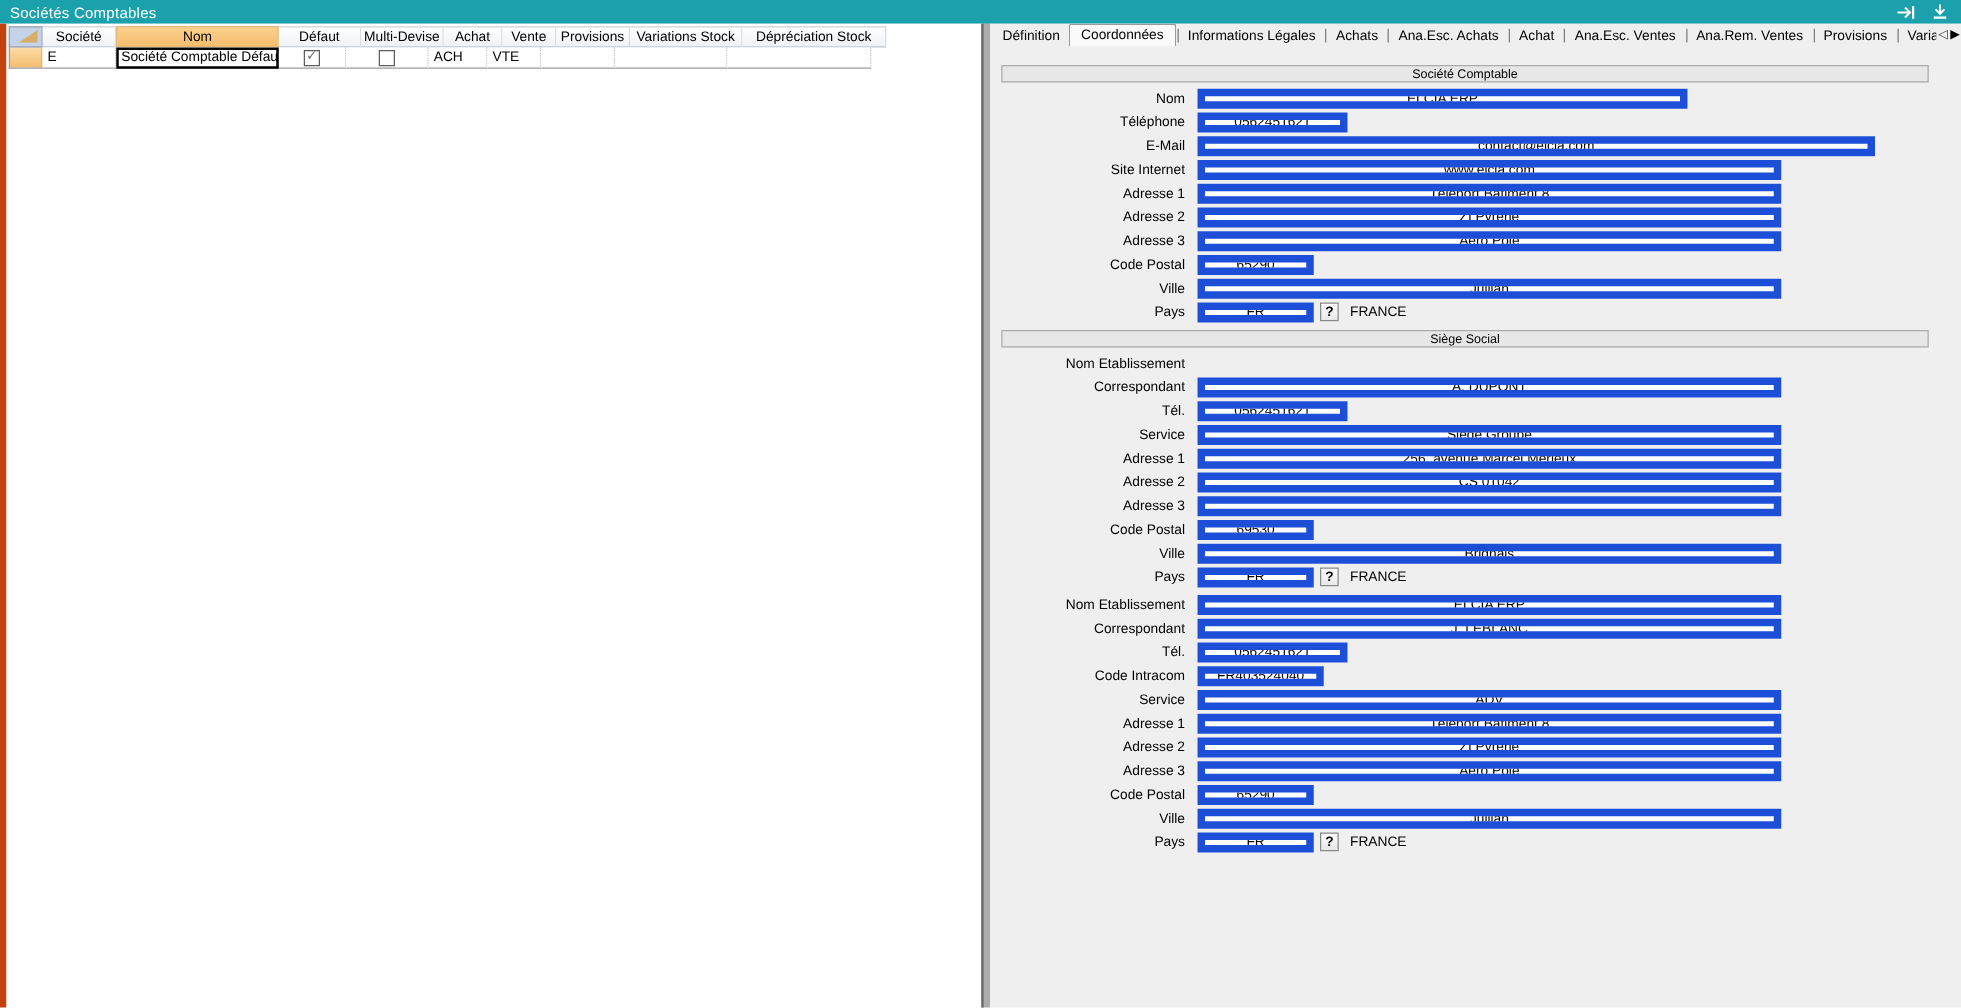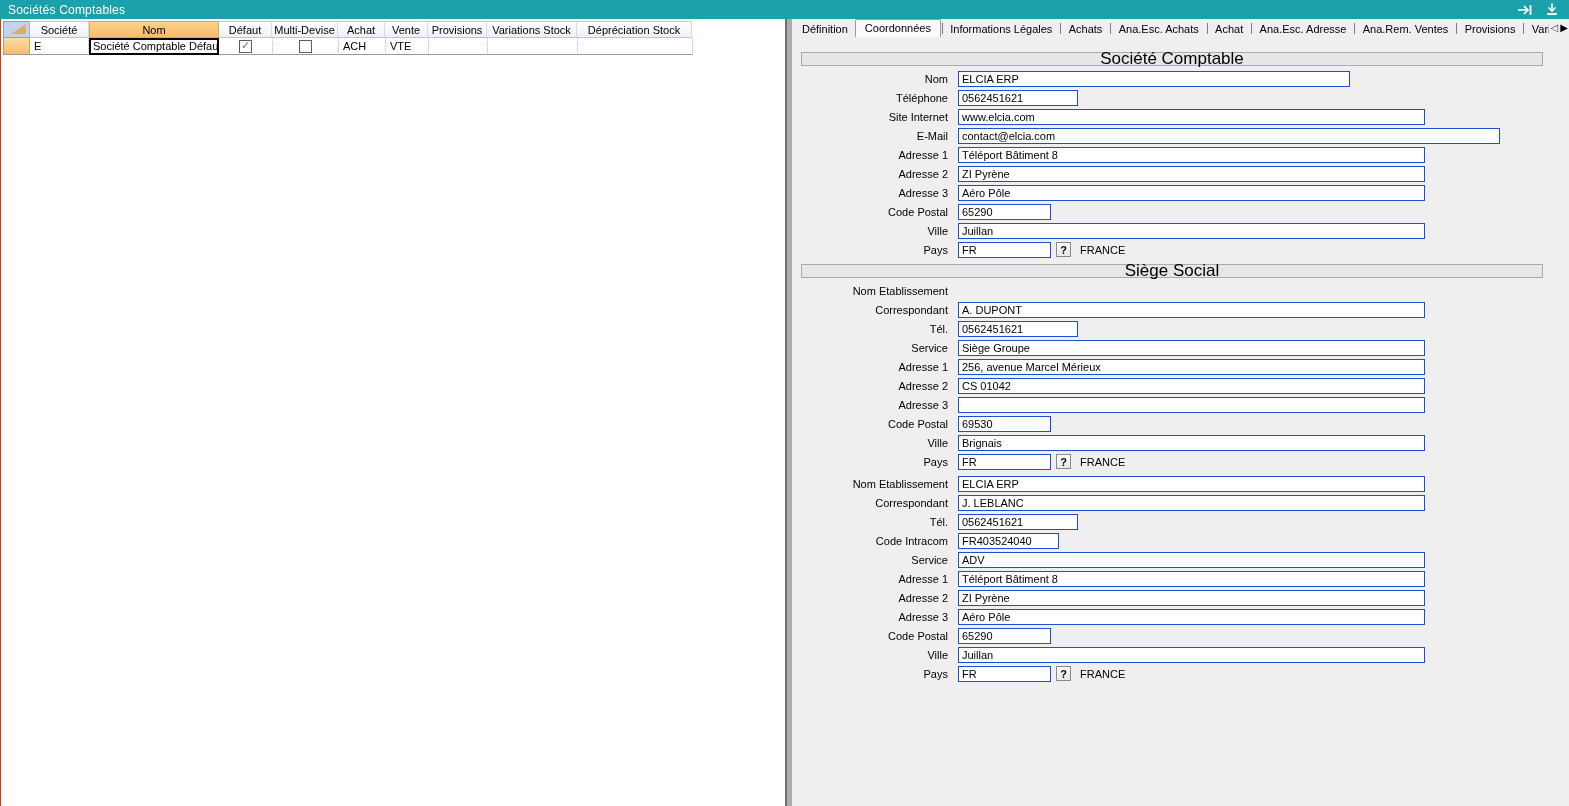--- a/index.html
+++ b/index.html
@@ -8,21 +8,21 @@
 
   
   .titlebar { position:absolute; left:0; top:0; width:1569px; height:19px;
               background:#1BA1AC; display:flex; align-items:center; padding:0 8px; }
   .titlebar .title { color:#fff; font-size:12px; letter-spacing:.2px; }
   .titlebar .spacer { flex:1; }
   .tb-icon { width:18px; height:13px; margin-left:9px; display:flex; align-items:center; justify-content:center; cursor:pointer; }
 
   
   .left-panel { position:absolute; left:0; top:19px; width:785px; height:787px;
-                background:#fff; border-left:1px solid #c2410c; }
+                background:#fff; border-left:5px solid #c2410c; }
   .grid { position:absolute; left:2px; top:2px; }
   .grow { display:flex; }
   .hcell { height:17px; display:flex; align-items:center; justify-content:center;
            background:linear-gradient(#ffffff,#eef1f6);
            border-right:1px solid #D8DBE1; border-top:1px solid #CDD2D9; border-bottom:1px solid #BCC5D1;
            font-size:11px; white-space:nowrap; overflow:hidden; }
   .hcell.orange { background:linear-gradient(#FBD18D,#F5BD6D); border-color:#DCA75A; border-left:1px solid #DCA75A; }
   .corner { position:relative; background:#C4D3E9; border:1px solid #9AA0A8; border-right:1px solid #A9B4C4; }
   .corner .tri { position:absolute; right:3px; bottom:3px; width:0; height:0;
                  border-left:15px solid transparent; border-bottom:10px solid #D8AE6B; }
@@ -50,27 +50,27 @@
   .tab.active { background:#FAFAFA; border:1px solid #9A9A9A; border-bottom:none;
                 border-radius:2px 2px 0 0; padding:2px 9px 3px; }
   .tabsep { width:1px; height:11px; background:#7E7E7E; margin:0 1px 3px; }
   .tab.truncate { max-width:79px; overflow:hidden; }
   .tabarrows { position:absolute; right:1px; top:4px; display:flex; gap:2px; background:#EFEFEF; padding-left:2px; }
   .arrow { font-size:10px; line-height:10px; cursor:pointer; }
   .arrow.left { color:#3a3a3a; }
   .arrow.right { color:#000; }
 
   .gheader { height:14px; margin:5px 26px 0 9px; background:#E7E7E7; border:1px solid #ABABAB;
-             display:flex; align-items:center; justify-content:center; font-size:17px; }
+             display:flex; align-items:center; justify-content:center; font-size:10px; }
   .gheader.firstg { margin-top:15px; }
   .rows { padding-top:3px; }
   .frow { height:19px; display:flex; align-items:center; }
   .flabel { width:156px; text-align:right; white-space:nowrap; }
-  .finput { margin-left:10px; height:16px; border:1px solid #1d4ed8; background:#fff;
-            font-family:"Liberation Sans", sans-serif; font-size:11px; padding:0 3px; color:#000; }
+  .finput { margin-left:10px; height:16px; border:6px solid #1d4ed8; background:#fff;
+            font-family:"Liberation Sans", sans-serif; font-size:11px; padding:0 3px; color:#000;text-align:center; }
   .w-md{width:392px} .w-sm{width:120px} .w-xl{width:542px} .w-lg{width:467px} .w-xs{width:93px} .w-sm2{width:101px}
   .qbtn { margin-left:5px; width:15px; height:15px; border:1px solid #8A8A8A;
           background:linear-gradient(#FCFCFC,#E8E8E8); font-weight:bold; font-size:11px;
           display:flex; align-items:center; justify-content:center; cursor:pointer;
           font-family:"Liberation Sans", sans-serif; }
   .country { margin-left:9px; }
 </style>
 </head>
 <body>
 
@@ -94,21 +94,21 @@
 </div>
 
 <div class="left-panel">
   <div class="grid">
     <div class="grow">
       <div class="hcell corner" style="width:27px">
           <span class="tri"></span>
         </div>
       <div class="hcell" style="width:59px">Société</div>
       <div class="hcell orange" style="width:130px">Nom</div>
-      <div class="hcell" style="width:53px">Défaut</div>
+      <div class="hcell" style="width:66px">Défaut</div>
       <div class="hcell" style="width:66px">Multi-Devise</div>
       <div class="hcell" style="width:47px">Achat</div>
       <div class="hcell" style="width:43px">Vente</div>
       <div class="hcell" style="width:59px">Provisions</div>
       <div class="hcell" style="width:90px">Variations Stock</div>
       <div class="hcell" style="width:115px">Dépréciation Stock</div>
     </div>
     <div class="grow">
       <div class="dcell rowhead" style="width:27px"></div>
       <div class="dcell" style="width:59px">E</div>
@@ -139,21 +139,21 @@
     <span class="tab active">Coordonnées</span>
     <span class="tabsep"></span>
     <span class="tab">Informations Légales</span>
     <span class="tabsep"></span>
     <span class="tab">Achats</span>
     <span class="tabsep"></span>
     <span class="tab">Ana.Esc. Achats</span>
     <span class="tabsep"></span>
     <span class="tab">Achat</span>
     <span class="tabsep"></span>
-    <span class="tab">Ana.Esc. Adresse</span>
+    <span class="tab">Ana.Esc. Ventes</span>
     <span class="tabsep"></span>
     <span class="tab">Ana.Rem. Ventes</span>
     <span class="tabsep"></span>
     <span class="tab">Provisions</span>
     <span class="tabsep"></span>
     <span class="tab truncate">Variations de Stock</span>
     <span class="tabarrows">
       <span class="arrow left">◁</span>
       <span class="arrow right">▶</span>
     </span>
@@ -163,26 +163,26 @@
   <div class="rows">
     <div class="frow">
       <span class="flabel">Nom</span>
       <input class="finput w-md" value="ELCIA ERP" style="">
     </div>
     <div class="frow">
       <span class="flabel">Téléphone</span>
       <input class="finput w-sm" value="0562451621" style="">
     </div>
     <div class="frow">
+      <span class="flabel">E-Mail</span>
+      <input class="finput w-xl" value="contact@elcia.com" style="">
+    </div>
+    <div class="frow">
       <span class="flabel">Site Internet</span>
       <input class="finput w-lg" value="www.elcia.com" style="">
-    </div>
-    <div class="frow">
-      <span class="flabel">E-Mail</span>
-      <input class="finput w-xl" value="contact@elcia.com" style="">
     </div>
     <div class="frow">
       <span class="flabel">Adresse 1</span>
       <input class="finput w-lg" value="Téléport Bâtiment 8" style="">
     </div>
     <div class="frow">
       <span class="flabel">Adresse 2</span>
       <input class="finput w-lg" value="ZI Pyrène" style="">
     </div>
     <div class="frow">

